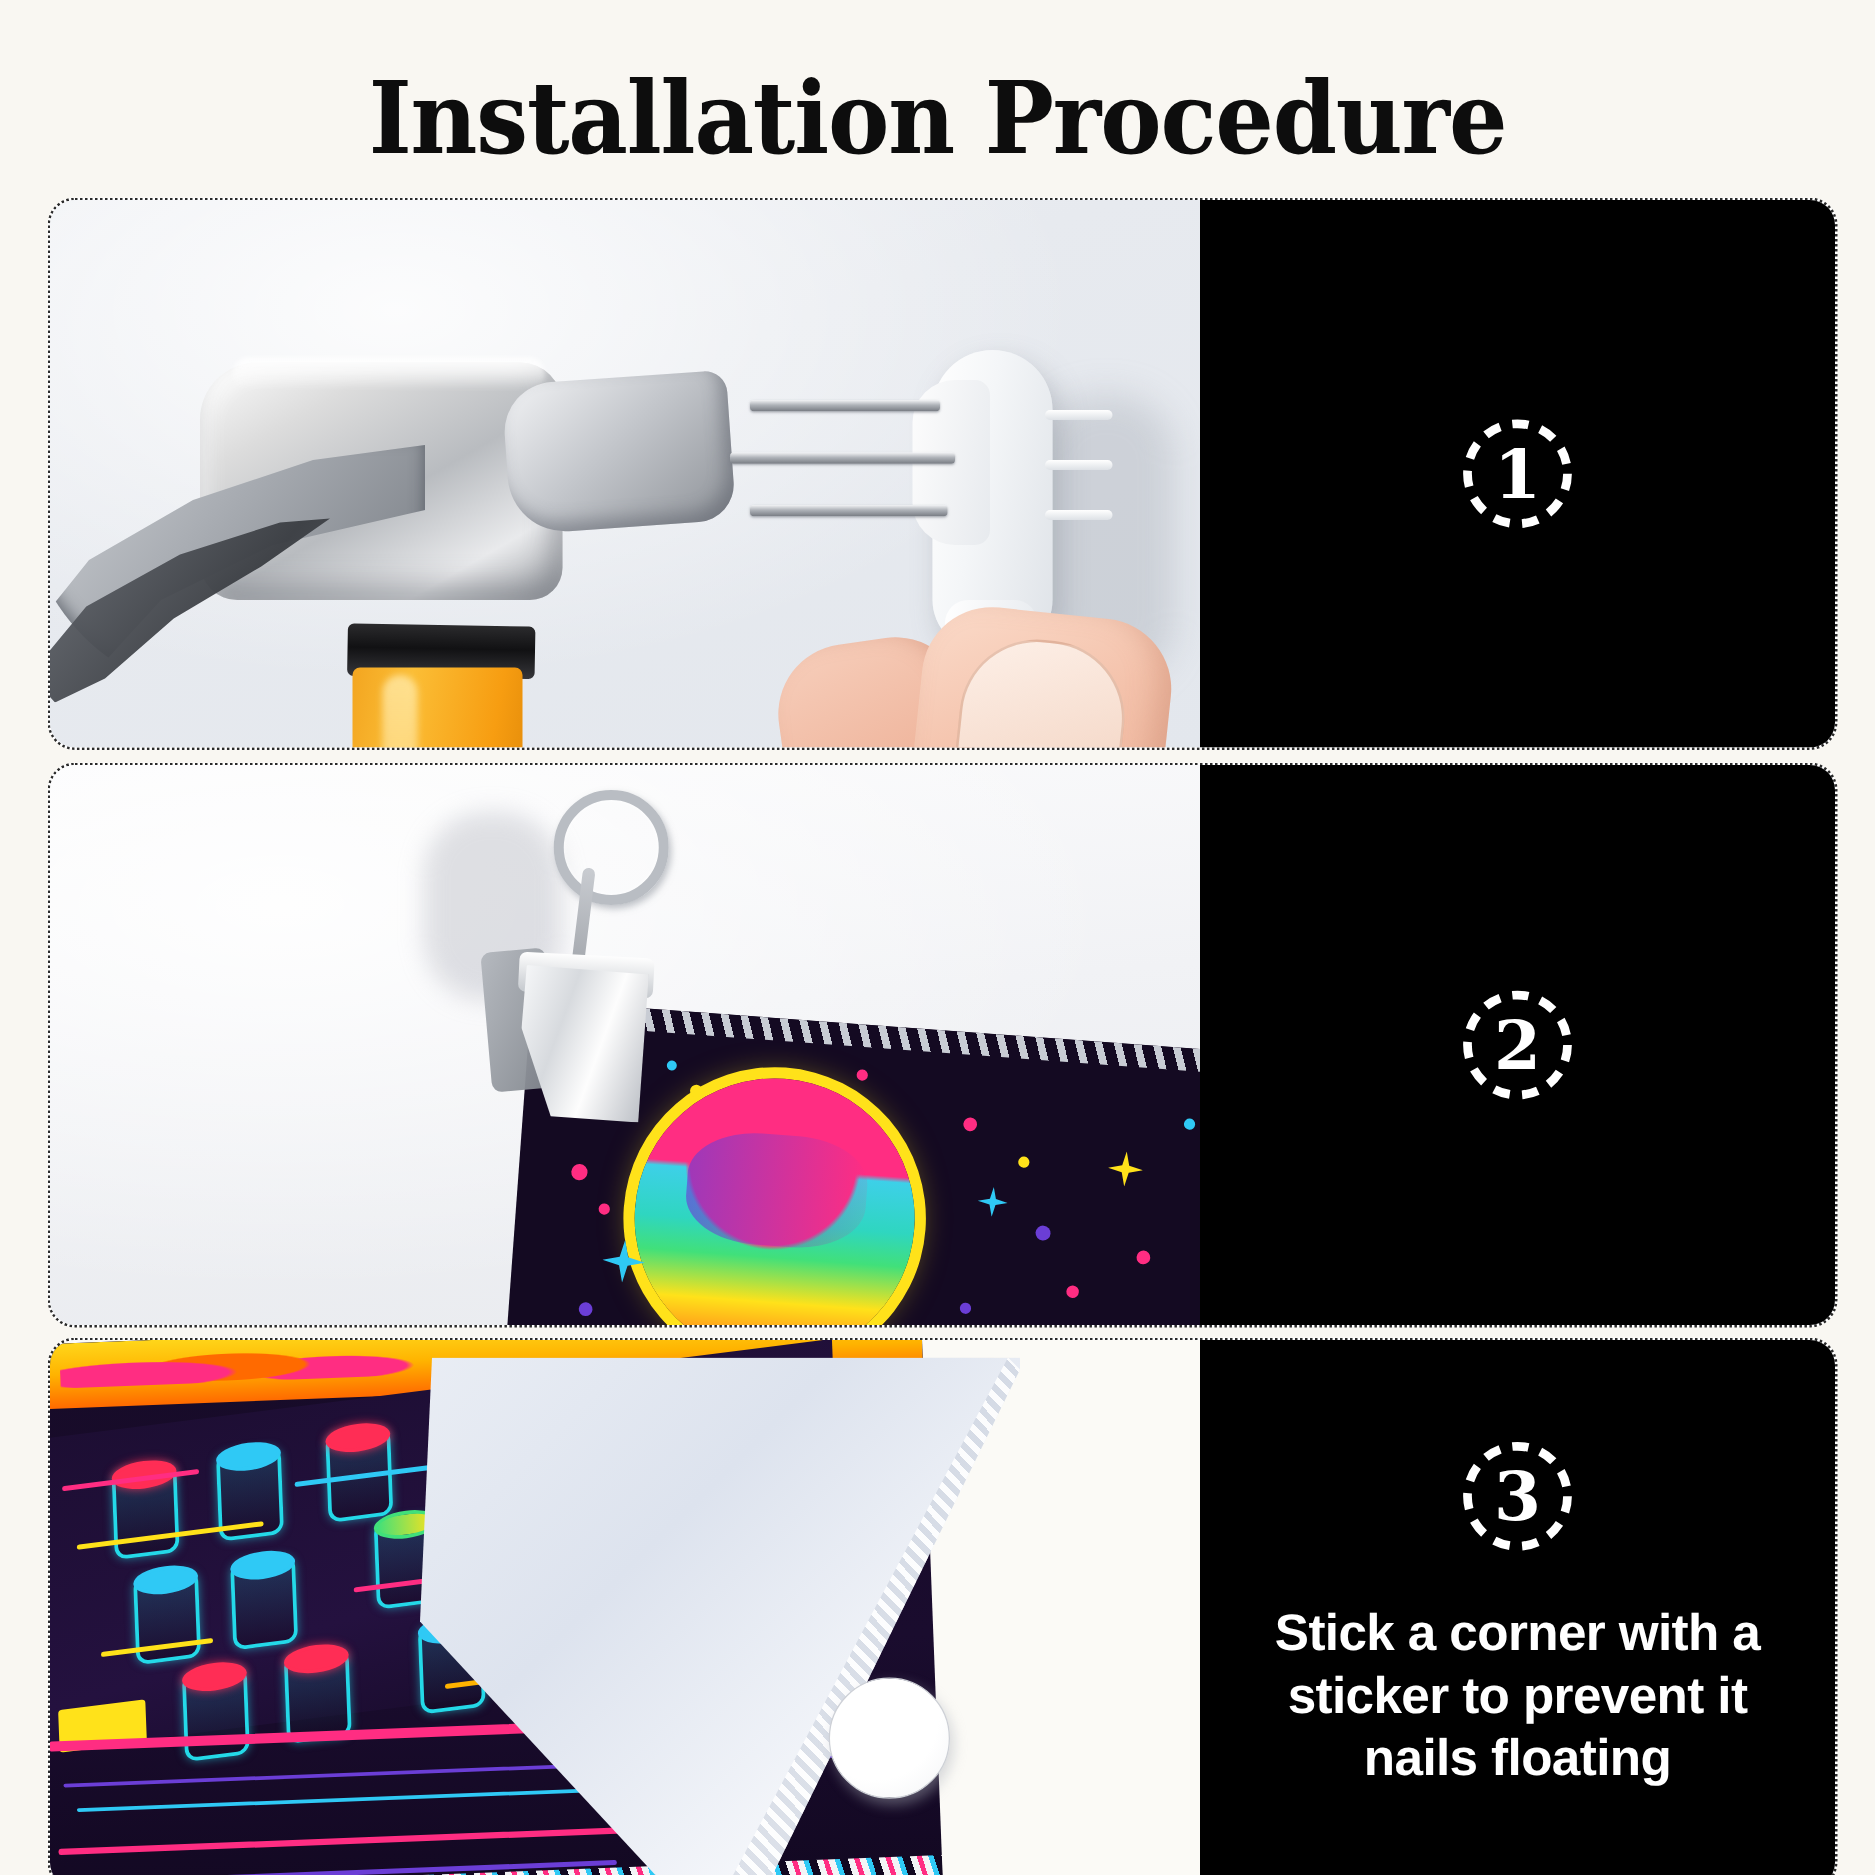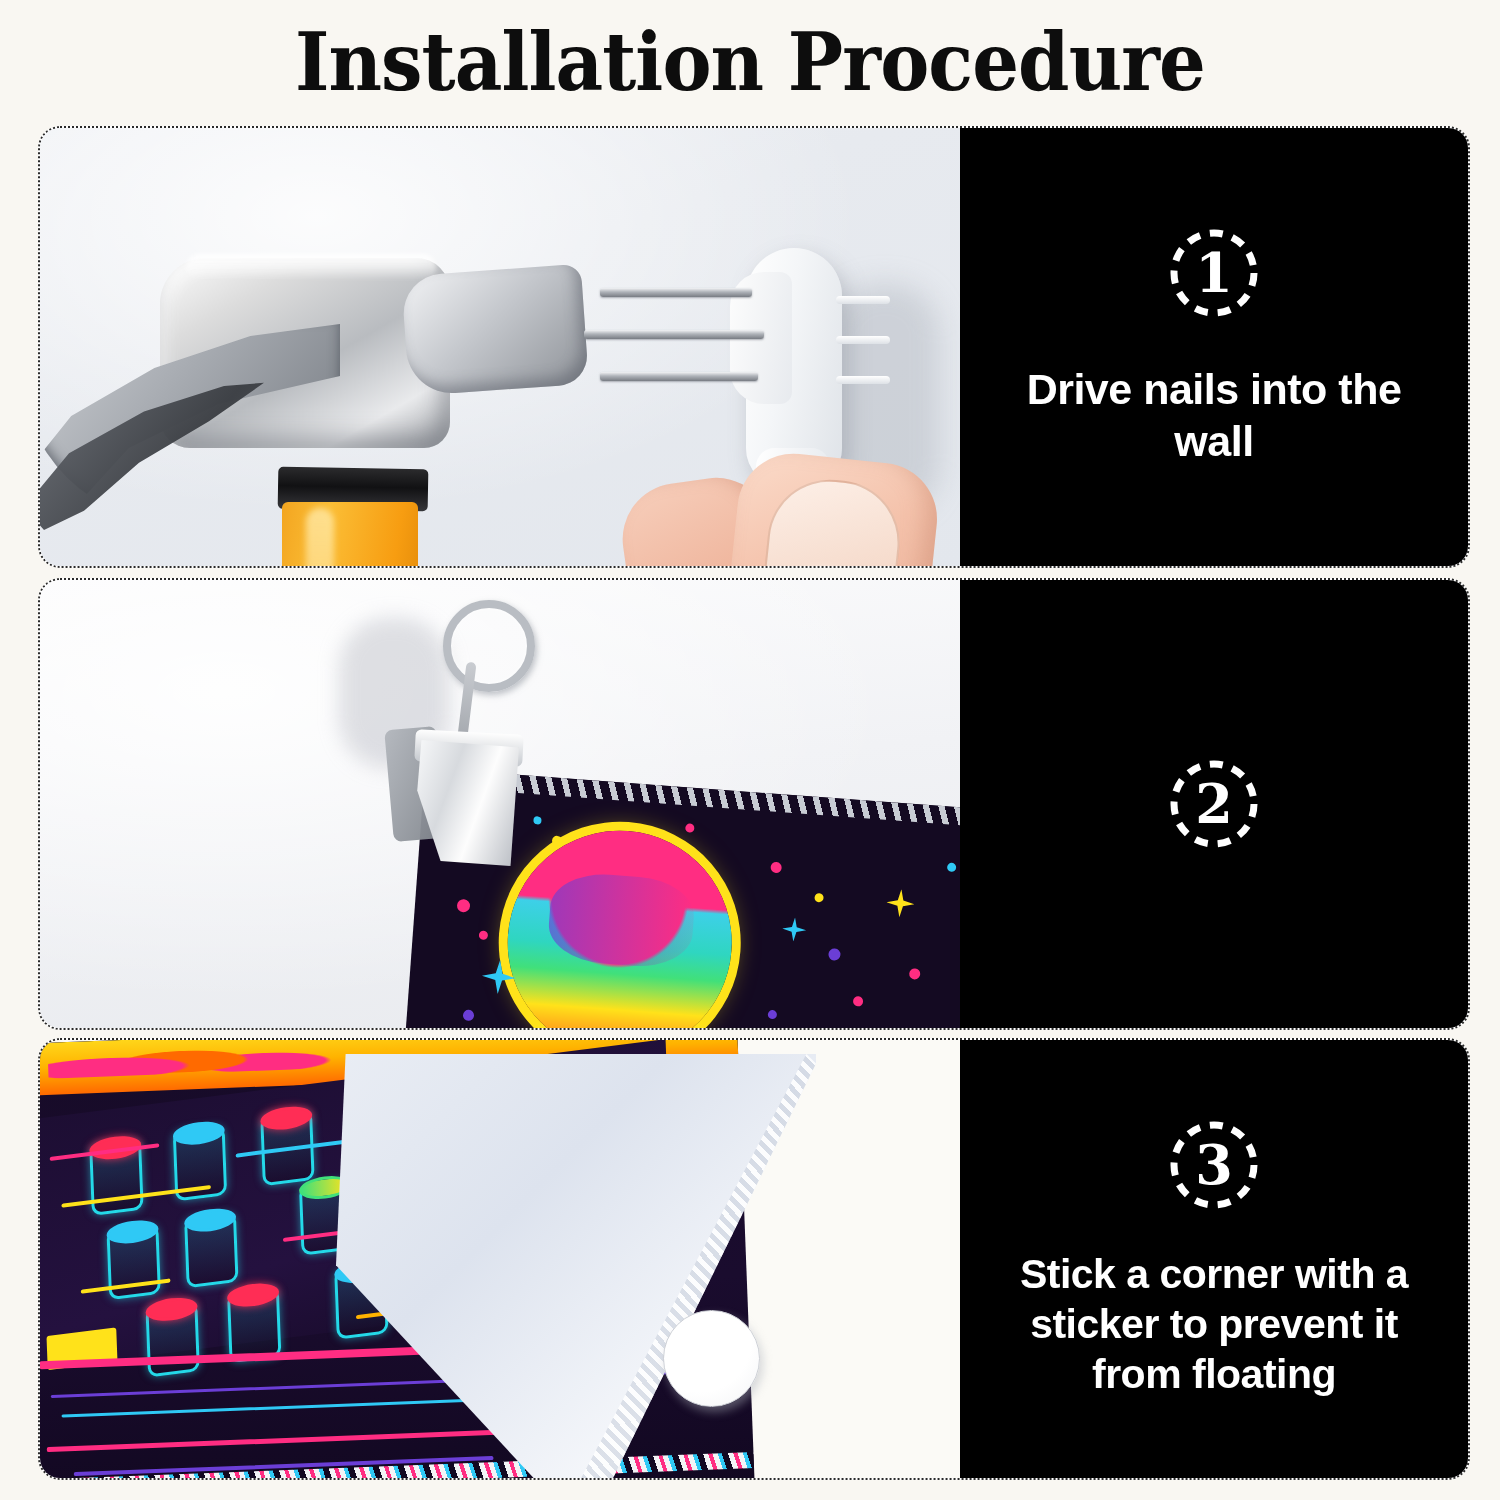--- a/index.html
+++ b/index.html
@@ -3,21 +3,21 @@
 <meta charset="utf-8">
 <style>
   html,body{margin:0;padding:0;}
   body{
     width:1500px;height:1500px;
     background:#f9f7f2;
     font-family:"Liberation Sans", sans-serif;
     overflow:hidden;
     position:relative;
   }
-  .page{width:1500px;height:1124px;position:relative;}
+  .page{width:1500px;height:1124px;position:relative;margin-top:32px;}
 
   
   .title{
     position:absolute;left:0;top:14px;width:1500px;
     text-align:center;
     font-family:"DejaVu Serif", serif;
     font-weight:700;
     font-size:80px;
     letter-spacing:-1px;
     color:#0d0d0d;
@@ -349,21 +349,20 @@
       <div class="nail-moon"></div>
     </div>
 
     <div class="panel">
       <div class="badge">
         <svg viewBox="0 0 92 92">
           <circle cx="46" cy="46" r="40" fill="none" stroke="#ffffff" stroke-width="7" stroke-dasharray="13 10" stroke-linecap="butt"></circle>
         </svg>
         <div class="num">1</div>
       </div>
-      <div class="steptext">Drive nails into the wall</div>
     </div>
   </div>
 
   <div class="row" id="row2">
     <div class="photo ph2">
       <div class="wallsheen"></div>
 
       <div class="tap2">
         <div class="tap2-hem"></div>
         <div class="planet"></div>
@@ -450,19 +449,19 @@
       <div class="fold-edge"></div>
     </div>
 
     <div class="panel">
       <div class="badge">
         <svg viewBox="0 0 92 92">
           <circle cx="46" cy="46" r="40" fill="none" stroke="#ffffff" stroke-width="7" stroke-dasharray="13 10" stroke-linecap="butt"></circle>
         </svg>
         <div class="num">3</div>
       </div>
-      <div class="steptext">Stick a corner with a sticker to prevent it from floating</div>
+      <div class="steptext">Stick a corner with a sticker to prevent it nails floating</div>
     </div>
   </div>
 
   <div class="sticker"></div>
 
 </div>
 
 </body></html>

